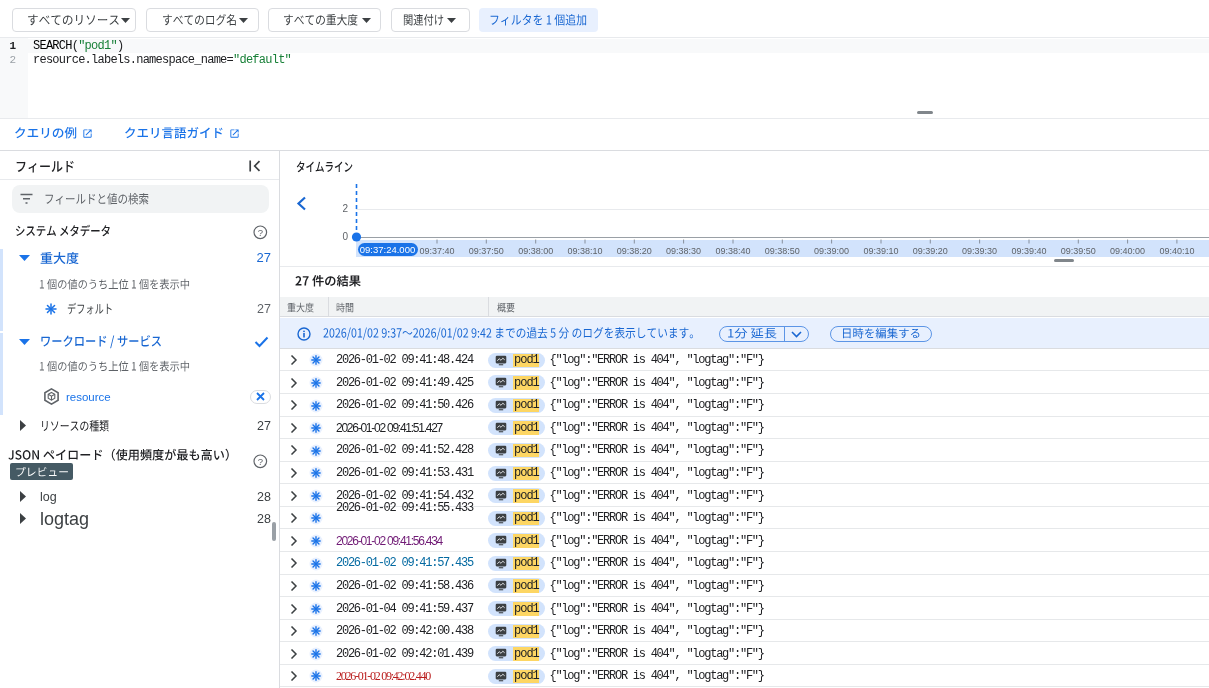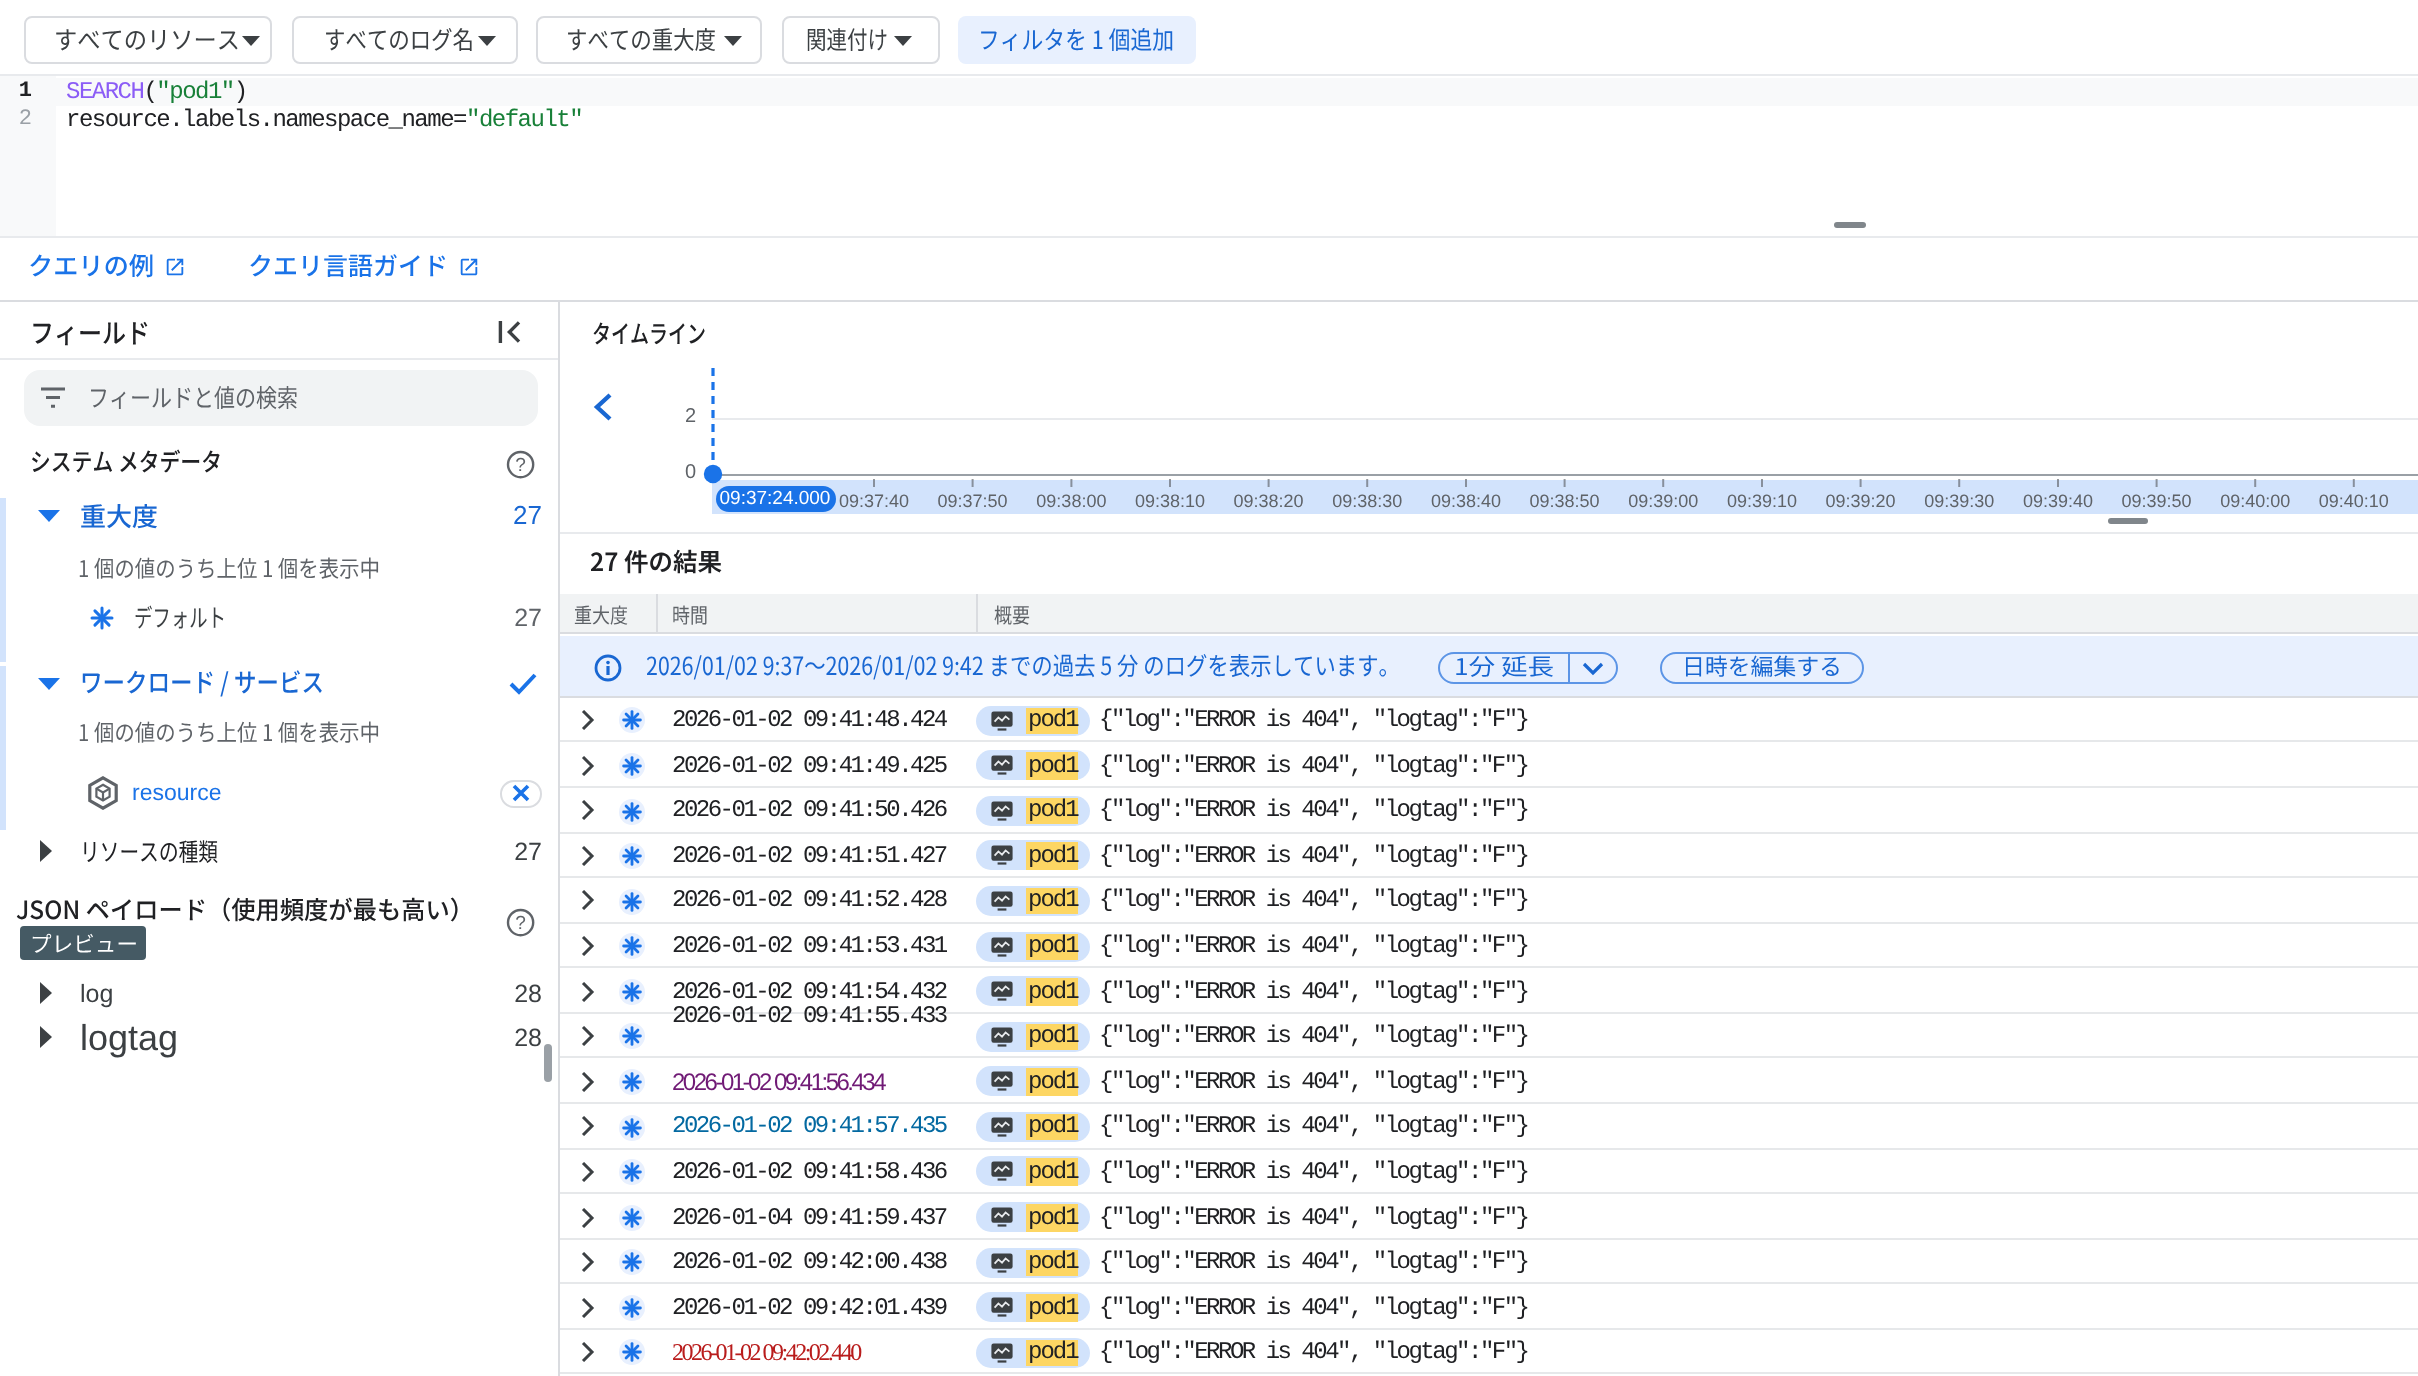--- a/index.html
+++ b/index.html
@@ -49,21 +49,21 @@
 <div class="abs" style="left:479px;top:8px;width:119px;height:24px;background:#e8f0fe;border-radius:4px"></div>
 <svg style="position:absolute;left:489.0px;top:12.2px;overflow:visible" width="98.0" height="15.6">
       <g transform="translate(0,12.5) scale(0.8708,1)">
         <path fill="#1967d2" d="M10.8 -8.3Q10.7 -8.2 10.7 -8Q10.6 -7.9 10.6 -7.7Q10.5 -7.2 10.3 -6.6Q10.2 -6 9.9 -5.4Q9.7 -4.7 9.4 -4.1Q9.1 -3.6 8.7 -3.1Q8.1 -2.3 7.4 -1.7Q6.7 -1.1 5.8 -0.6Q4.9 -0.1 3.8 0.3L2.9 -0.7Q4.2 -1 5.1 -1.4Q5.9 -1.9 6.6 -2.4Q7.3 -3 7.8 -3.7Q8.3 -4.2 8.6 -5Q8.9 -5.7 9.1 -6.4Q9.4 -7.1 9.5 -7.7Q9.3 -7.7 8.8 -7.7Q8.3 -7.7 7.6 -7.7Q7 -7.7 6.3 -7.7Q5.5 -7.7 4.9 -7.7Q4.2 -7.7 3.7 -7.7Q3.2 -7.7 3.1 -7.7Q2.7 -7.7 2.4 -7.7Q2.1 -7.7 1.8 -7.7V-8.8Q2 -8.8 2.2 -8.8Q2.4 -8.8 2.6 -8.7Q2.9 -8.7 3.1 -8.7Q3.2 -8.7 3.6 -8.7Q4 -8.7 4.5 -8.7Q5 -8.7 5.7 -8.7Q6.3 -8.7 6.9 -8.7Q7.5 -8.7 8 -8.7Q8.5 -8.7 8.9 -8.7Q9.2 -8.7 9.3 -8.7Q9.5 -8.7 9.7 -8.7Q9.8 -8.8 10 -8.8Z M14 -3.2Q14.9 -3.4 15.7 -3.7Q16.5 -4.1 17.3 -4.4Q18 -4.8 18.5 -5.1Q19.1 -5.5 19.7 -5.9Q20.2 -6.4 20.7 -6.8Q21.2 -7.3 21.5 -7.7L22.3 -6.9Q21.9 -6.5 21.4 -6.1Q20.9 -5.6 20.2 -5.1Q19.6 -4.7 19 -4.3Q18.6 -4 18.1 -3.8Q17.5 -3.5 17 -3.2Q16.4 -3 15.8 -2.7Q15.1 -2.5 14.5 -2.3ZM18.4 -4.5 19.5 -4.8V-0.1Q19.5 0.1 19.5 0.3Q19.5 0.5 19.5 0.7Q19.5 0.9 19.5 1H18.4Q18.4 0.9 18.4 0.7Q18.4 0.5 18.4 0.3Q18.4 0.1 18.4 -0.1Z M31.5 -0.3Q31.6 -0.4 31.6 -0.6Q31.6 -0.8 31.6 -1Q31.6 -1.1 31.6 -1.5Q31.6 -1.9 31.6 -2.6Q31.6 -3.2 31.6 -3.9Q31.6 -4.6 31.6 -5.4Q31.6 -6.1 31.6 -6.7Q31.6 -7.4 31.6 -7.8Q31.6 -8.3 31.6 -8.5Q31.6 -8.8 31.6 -9.1Q31.6 -9.3 31.6 -9.4H32.7Q32.7 -9.3 32.7 -9.1Q32.7 -8.8 32.7 -8.4Q32.7 -8.3 32.7 -7.8Q32.7 -7.4 32.7 -6.8Q32.7 -6.1 32.7 -5.4Q32.7 -4.7 32.7 -4Q32.7 -3.3 32.7 -2.7Q32.7 -2.1 32.7 -1.7Q32.7 -1.3 32.7 -1.2Q33.2 -1.5 33.9 -2Q34.6 -2.4 35.2 -3Q35.8 -3.6 36.3 -4.3L36.9 -3.5Q36.4 -2.7 35.6 -2.1Q34.9 -1.4 34.1 -0.9Q33.4 -0.4 32.6 0Q32.5 0.1 32.4 0.2Q32.3 0.2 32.2 0.3ZM25.8 -0.3Q26.6 -0.9 27.2 -1.7Q27.7 -2.5 28 -3.4Q28.1 -3.8 28.2 -4.5Q28.3 -5.1 28.3 -5.8Q28.4 -6.5 28.4 -7.2Q28.4 -7.9 28.4 -8.4Q28.4 -8.7 28.3 -8.9Q28.3 -9.1 28.3 -9.3H29.4Q29.4 -9.3 29.4 -9.1Q29.4 -9 29.4 -8.8Q29.4 -8.6 29.4 -8.4Q29.4 -7.9 29.4 -7.2Q29.3 -6.5 29.3 -5.7Q29.3 -5 29.2 -4.3Q29.1 -3.6 29 -3.1Q28.7 -2.1 28.1 -1.2Q27.6 -0.3 26.8 0.3Z M42.7 -5.7Q43.3 -5.4 44 -5Q44.6 -4.5 45.3 -4.1Q45.9 -3.6 46.5 -3.2Q47.1 -2.7 47.6 -2.4L46.8 -1.5Q46.4 -1.9 45.8 -2.3Q45.2 -2.8 44.6 -3.3Q43.9 -3.8 43.3 -4.2Q42.6 -4.7 42 -5ZM48.4 -8Q48.3 -7.9 48.2 -7.7Q48.2 -7.5 48.1 -7.3Q47.9 -6.7 47.6 -6Q47.3 -5.2 46.9 -4.5Q46.4 -3.7 45.9 -3.1Q45 -2 43.8 -1.1Q42.5 -0.1 40.7 0.6L39.8 -0.2Q41 -0.6 41.9 -1.1Q42.9 -1.7 43.7 -2.3Q44.4 -2.9 45 -3.6Q45.5 -4.2 45.9 -4.9Q46.3 -5.5 46.6 -6.2Q46.9 -6.9 47 -7.5H42.4L42.8 -8.4H46.8Q47 -8.4 47.2 -8.4Q47.4 -8.4 47.6 -8.5ZM44.2 -9.8Q44 -9.6 43.9 -9.3Q43.7 -9 43.6 -8.8Q43.3 -8.2 42.7 -7.3Q42.1 -6.5 41.3 -5.7Q40.5 -4.9 39.5 -4.2L38.7 -4.8Q39.7 -5.5 40.5 -6.3Q41.3 -7.1 41.8 -7.9Q42.4 -8.6 42.7 -9.2Q42.8 -9.4 42.9 -9.6Q43 -9.9 43.1 -10.2Z M55.8 -9.9Q55.7 -9.5 55.6 -9Q55.4 -8.5 55.2 -7.9Q55 -7.3 54.6 -6.7Q54.3 -6.1 53.9 -5.6Q54.1 -5.8 54.5 -5.9Q54.8 -6 55.1 -6Q55.4 -6.1 55.7 -6.1Q56.4 -6.1 56.9 -5.7Q57.4 -5.3 57.4 -4.5Q57.4 -4.3 57.4 -3.9Q57.4 -3.5 57.4 -3.1Q57.4 -2.7 57.4 -2.3Q57.4 -1.9 57.4 -1.6H56.4Q56.5 -1.9 56.5 -2.2Q56.5 -2.6 56.5 -2.9Q56.5 -3.3 56.5 -3.6Q56.5 -4 56.5 -4.2Q56.5 -4.8 56.2 -5Q55.8 -5.3 55.3 -5.3Q54.7 -5.3 54.2 -5Q53.6 -4.8 53.2 -4.4Q52.9 -4.1 52.6 -3.8Q52.4 -3.5 52 -3.1L51.2 -3.7Q52.1 -4.6 52.7 -5.3Q53.3 -6.1 53.7 -6.8Q54 -7.4 54.2 -7.9Q54.4 -8.5 54.6 -9Q54.7 -9.5 54.7 -10ZM51.5 -8.5Q52 -8.5 52.6 -8.4Q53.2 -8.4 53.6 -8.4Q54.4 -8.4 55.4 -8.4Q56.4 -8.5 57.3 -8.6Q58.3 -8.7 59.2 -8.8L59.2 -7.9Q58.5 -7.8 57.8 -7.7Q57.1 -7.6 56.3 -7.6Q55.5 -7.6 54.8 -7.5Q54.1 -7.5 53.5 -7.5Q53.3 -7.5 52.9 -7.5Q52.6 -7.5 52.2 -7.6Q51.8 -7.6 51.5 -7.6ZM61 -5.5Q60.9 -5.5 60.7 -5.4Q60.5 -5.3 60.3 -5.3Q60.1 -5.2 59.9 -5.1Q59.3 -4.9 58.4 -4.5Q57.5 -4.1 56.6 -3.7Q56 -3.3 55.5 -3Q55.1 -2.7 54.8 -2.3Q54.5 -1.9 54.5 -1.5Q54.5 -1.1 54.7 -0.9Q54.9 -0.7 55.2 -0.6Q55.5 -0.4 55.9 -0.4Q56.3 -0.4 56.8 -0.4Q57.5 -0.4 58.4 -0.4Q59.4 -0.5 60.2 -0.7L60.2 0.3Q59.7 0.4 59.1 0.5Q58.5 0.5 57.9 0.5Q57.3 0.6 56.7 0.6Q55.8 0.6 55.1 0.4Q54.4 0.2 53.9 -0.2Q53.5 -0.6 53.5 -1.3Q53.5 -1.9 53.8 -2.4Q54 -2.9 54.5 -3.2Q54.9 -3.6 55.5 -4Q56 -4.3 56.6 -4.6Q57.2 -4.9 57.7 -5.1Q58.2 -5.4 58.7 -5.6Q59.2 -5.8 59.6 -6Q59.9 -6.1 60.1 -6.2Q60.4 -6.3 60.6 -6.4Z M66.4 0V-1H68.4V-7.8H66.8V-8.5Q67.4 -8.6 67.9 -8.8Q68.3 -8.9 68.7 -9.2H69.6V-1H71.4V0Z M79.3 -9.7H86.6V0.9H85.7V-8.9H80.2V1H79.3ZM80.7 -7.1H85.3V-6.4H80.7ZM79.8 -0.6H86.2V0.2H79.8ZM82.6 -8.5H83.4V-4.5H82.6ZM81.9 -4.3V-2.3H84.1V-4.3ZM81.2 -5H84.8V-1.6H81.2ZM78 -10.4 78.9 -10.2Q78.5 -9.1 78 -8.1Q77.5 -7 77 -6.1Q76.4 -5.2 75.7 -4.5Q75.7 -4.6 75.6 -4.8Q75.5 -4.9 75.4 -5.1Q75.3 -5.3 75.2 -5.4Q75.8 -6.1 76.3 -6.9Q76.8 -7.7 77.3 -8.6Q77.7 -9.5 78 -10.4ZM77 -7.4 77.8 -8.3 77.9 -8.3V1H77Z M90.8 -5.6V-1.1H89.9V-4.7H88.1V-5.6ZM90.8 -1.6Q91.3 -0.9 92.1 -0.5Q92.9 -0.2 93.9 -0.1Q94.5 -0.1 95.2 -0.1Q95.9 -0.1 96.7 -0.1Q97.5 -0.1 98.3 -0.2Q99 -0.2 99.6 -0.2Q99.5 -0.1 99.5 0Q99.4 0.2 99.4 0.4Q99.3 0.6 99.3 0.7Q98.8 0.7 98.1 0.8Q97.4 0.8 96.6 0.8Q95.9 0.8 95.2 0.8Q94.5 0.8 93.9 0.8Q92.7 0.7 91.9 0.4Q91 0 90.4 -0.7Q89.9 -0.3 89.5 0.1Q89 0.5 88.5 0.9L88 -0.1Q88.4 -0.4 89 -0.8Q89.5 -1.2 90 -1.6ZM88.3 -9.6 89 -10.2Q89.4 -9.9 89.8 -9.6Q90.2 -9.3 90.6 -8.9Q91 -8.6 91.2 -8.2L90.4 -7.6Q90.2 -7.9 89.9 -8.3Q89.5 -8.7 89.1 -9Q88.7 -9.4 88.3 -9.6ZM92.7 -9.2H98.2V-5.9H92.7V-6.7H97.3V-8.4H92.7ZM94.7 -10.5 95.8 -10.4Q95.6 -9.9 95.4 -9.5Q95.2 -9 95 -8.7L94.2 -8.9Q94.3 -9.2 94.5 -9.7Q94.6 -10.2 94.7 -10.5ZM92.2 -9.2H93.1V-1.2H92.2ZM92.7 -4.7H98.7V-1.2H92.7V-2H97.8V-3.9H92.7Z M107.6 -1H111V-0.1H107.6ZM100.7 -8.1H105.5V-7.2H100.7ZM107.2 -8.9H111.5V0.7H110.5V-8H108.1V0.8H107.2ZM105.3 -8.1H106.2Q106.2 -8.1 106.2 -8Q106.2 -7.9 106.2 -7.8Q106.2 -7.7 106.2 -7.7Q106.1 -5.6 106.1 -4.1Q106 -2.7 106 -1.8Q105.9 -0.9 105.8 -0.4Q105.7 0.1 105.6 0.3Q105.4 0.5 105.2 0.6Q105 0.7 104.8 0.8Q104.5 0.8 104.1 0.8Q103.7 0.8 103.3 0.8Q103.3 0.6 103.2 0.3Q103.1 0 103 -0.2Q103.4 -0.1 103.8 -0.1Q104.2 -0.1 104.4 -0.1Q104.5 -0.1 104.6 -0.2Q104.7 -0.2 104.8 -0.3Q104.9 -0.5 105 -0.9Q105 -1.4 105.1 -2.3Q105.1 -3.1 105.2 -4.5Q105.2 -5.9 105.3 -7.9ZM102.5 -10.3H103.4Q103.4 -8.6 103.3 -7Q103.3 -5.3 103.1 -3.8Q102.9 -2.3 102.4 -1.1Q101.9 0.1 101.1 1Q101 0.9 100.9 0.8Q100.8 0.7 100.6 0.5Q100.5 0.4 100.4 0.4Q101 -0.3 101.4 -1.2Q101.8 -2 102 -3.1Q102.2 -4.1 102.3 -5.3Q102.4 -6.5 102.5 -7.8Q102.5 -9 102.5 -10.3Z"></path>
       </g>
     </svg>
 <div class="abs" style="left:0;top:38px;width:28px;height:81px;background:#f8f9fa"></div>
 <div class="abs" style="left:28px;top:38.5px;width:1181px;height:14px;background:#f8f9fa"></div>
 <div class="abs" style="left:0;top:38.5px;width:16px;text-align:right;font-family:'Liberation Mono',monospace;font-size:12px;letter-spacing:-0.75px;line-height:14px;height:14px;white-space:pre;letter-spacing:0;font-size:11px;font-weight:700;color:#202124">1</div>
 <div class="abs" style="left:0;top:52.5px;width:16px;text-align:right;font-family:'Liberation Mono',monospace;font-size:12px;letter-spacing:-0.75px;line-height:14px;height:14px;white-space:pre;letter-spacing:0;font-size:11px;color:#9aa0a6">2</div>
-<div class="abs" style="left:33px;top:38.5px;font-family:'Liberation Mono',monospace;font-size:12px;letter-spacing:-0.75px;line-height:14px;height:14px;white-space:pre;color:#202124"><span style="color:#8b5cf6">SEARCH</span>(<span style="color:#188038">"pod1"</span>)</div>
+<div class="abs" style="left:33px;top:38.5px;font-family:'Liberation Mono',monospace;font-size:12px;letter-spacing:-0.75px;line-height:14px;height:14px;white-space:pre;color:#202124"><span style="color:#000000">SEARCH</span>(<span style="color:#188038">"pod1"</span>)</div>
 <div class="abs" style="left:33px;top:52.5px;font-family:'Liberation Mono',monospace;font-size:12px;letter-spacing:-0.75px;line-height:14px;height:14px;white-space:pre;color:#202124">resource.labels.namespace_name=<span style="color:#188038">"default"</span></div>
 <div class="abs" style="left:917px;top:110.5px;width:16px;height:3.5px;border-radius:2px;background:#80868b"></div>
 <div class="abs" style="left:0;top:118px;width:1209px;height:1px;background:#e8eaed"></div>
 <svg style="position:absolute;left:14.0px;top:125.2px;overflow:visible" width="63.0" height="15.6">
       <g transform="translate(0,12.5) scale(1.0080,1)">
         <path fill="#1a73e8" d="M11 -7.8Q11 -7.6 10.9 -7.4Q10.8 -7.2 10.7 -7Q10.5 -6.4 10.2 -5.7Q9.9 -5 9.5 -4.2Q9.1 -3.5 8.5 -2.8Q7.6 -1.7 6.4 -0.9Q5.3 -0 3.5 0.7L2.3 -0.4Q3.5 -0.7 4.5 -1.2Q5.4 -1.7 6.1 -2.3Q6.8 -2.8 7.4 -3.5Q7.8 -4 8.2 -4.7Q8.6 -5.3 8.9 -6Q9.1 -6.7 9.3 -7.2H4.8L5.3 -8.3Q5.4 -8.3 5.8 -8.3Q6.2 -8.3 6.7 -8.3Q7.2 -8.3 7.7 -8.3Q8.2 -8.3 8.6 -8.3Q9 -8.3 9.1 -8.3Q9.4 -8.3 9.6 -8.3Q9.8 -8.4 10 -8.4ZM6.9 -9.7Q6.7 -9.4 6.5 -9.1Q6.4 -8.8 6.3 -8.6Q5.9 -7.9 5.3 -7.1Q4.7 -6.3 3.9 -5.5Q3.1 -4.8 2.2 -4.1L1.1 -4.9Q1.9 -5.4 2.5 -6Q3.2 -6.5 3.6 -7.1Q4.1 -7.6 4.4 -8.2Q4.8 -8.7 5 -9.1Q5.1 -9.3 5.3 -9.6Q5.4 -9.9 5.5 -10.2Z M14.3 -8.5Q14.5 -8.5 14.9 -8.5Q15.2 -8.4 15.4 -8.4H22.2Q22.5 -8.4 22.8 -8.5Q23.1 -8.5 23.3 -8.5V-7.2Q23.1 -7.2 22.8 -7.2Q22.5 -7.2 22.2 -7.2H15.4Q15.2 -7.2 14.8 -7.2Q14.5 -7.2 14.3 -7.2ZM18 -1V-7.7H19.4V-1ZM13.5 -1.8Q13.8 -1.8 14.1 -1.8Q14.4 -1.7 14.7 -1.7H22.9Q23.2 -1.7 23.5 -1.8Q23.8 -1.8 24 -1.8V-0.4Q23.7 -0.4 23.4 -0.4Q23.1 -0.4 22.9 -0.4H14.7Q14.4 -0.4 14.1 -0.4Q13.8 -0.4 13.5 -0.4Z M34.8 -9.6Q34.8 -9.3 34.8 -9Q34.8 -8.8 34.8 -8.4Q34.8 -8.1 34.8 -7.7Q34.8 -7.3 34.8 -6.9Q34.8 -6.5 34.8 -6.2Q34.8 -5.1 34.7 -4.4Q34.6 -3.6 34.5 -3Q34.3 -2.5 34 -2Q33.8 -1.6 33.4 -1.2Q33 -0.8 32.5 -0.4Q32 -0 31.4 0.2Q30.9 0.4 30.4 0.6L29.4 -0.5Q30.3 -0.7 31.1 -1.1Q31.8 -1.5 32.4 -2.1Q32.7 -2.5 32.9 -2.9Q33.1 -3.3 33.2 -3.7Q33.4 -4.2 33.4 -4.8Q33.4 -5.5 33.4 -6.3Q33.4 -6.6 33.4 -7Q33.4 -7.4 33.4 -7.8Q33.4 -8.2 33.4 -8.4Q33.4 -8.8 33.4 -9Q33.4 -9.3 33.4 -9.6ZM29 -9.5Q29 -9.3 29 -9Q29 -8.8 29 -8.6Q29 -8.4 29 -8.1Q29 -7.8 29 -7.4Q29 -7 29 -6.5Q29 -6 29 -5.6Q29 -5.2 29 -4.8Q29 -4.5 29 -4.4Q29 -4.1 29 -3.8Q29 -3.5 29 -3.3H27.6Q27.6 -3.5 27.6 -3.8Q27.7 -4.1 27.7 -4.4Q27.7 -4.5 27.7 -4.8Q27.7 -5.2 27.7 -5.6Q27.7 -6.1 27.7 -6.5Q27.7 -7 27.7 -7.4Q27.7 -7.8 27.7 -8.1Q27.7 -8.4 27.7 -8.6Q27.7 -8.7 27.7 -9Q27.6 -9.3 27.6 -9.5Z M44.7 -8.5Q44.6 -7.6 44.4 -6.5Q44.2 -5.4 43.9 -4.4Q43.5 -3.1 43 -2.2Q42.5 -1.4 42 -0.9Q41.5 -0.4 40.8 -0.4Q40.2 -0.4 39.7 -0.9Q39.1 -1.3 38.8 -2.1Q38.5 -2.9 38.5 -3.9Q38.5 -5 38.9 -5.9Q39.3 -6.8 40.1 -7.5Q40.8 -8.3 41.9 -8.7Q42.9 -9.1 44.1 -9.1Q45.2 -9.1 46.1 -8.7Q47 -8.4 47.6 -7.7Q48.3 -7.1 48.6 -6.2Q49 -5.4 49 -4.4Q49 -3.1 48.4 -2.1Q47.9 -1 46.8 -0.4Q45.8 0.3 44.2 0.5L43.5 -0.7Q43.8 -0.7 44.1 -0.8Q44.4 -0.8 44.6 -0.9Q45.2 -1 45.8 -1.3Q46.3 -1.6 46.7 -2Q47.1 -2.5 47.4 -3.1Q47.6 -3.7 47.6 -4.4Q47.6 -5.2 47.4 -5.8Q47.2 -6.5 46.7 -6.9Q46.2 -7.4 45.6 -7.7Q44.9 -8 44 -8Q43 -8 42.2 -7.6Q41.4 -7.2 40.9 -6.6Q40.3 -6 40 -5.4Q39.7 -4.7 39.7 -4Q39.7 -3.3 39.9 -2.8Q40.1 -2.4 40.3 -2.1Q40.6 -1.9 40.9 -1.9Q41.2 -1.9 41.4 -2.2Q41.7 -2.5 42 -3.1Q42.3 -3.7 42.6 -4.7Q42.9 -5.6 43.1 -6.6Q43.3 -7.6 43.4 -8.6Z M53.9 -10H58.4V-8.9H53.9ZM55.1 -7.3H57.4V-6.3H54.8ZM54.4 -4.2 54.9 -5.1Q55.2 -4.9 55.5 -4.7Q55.8 -4.4 56.1 -4.2Q56.4 -3.9 56.5 -3.7L56 -2.7Q55.9 -2.9 55.6 -3.2Q55.3 -3.5 55 -3.7Q54.7 -4 54.4 -4.2ZM58.4 -9.1H59.4V-1.9H58.4ZM60.6 -10.3H61.7V-0.4Q61.7 0.2 61.5 0.4Q61.4 0.7 61.1 0.8Q60.8 1 60.3 1Q59.8 1.1 59.1 1.1Q59 0.8 58.9 0.5Q58.8 0.2 58.7 -0.1Q59.2 -0.1 59.7 -0.1Q60.1 -0.1 60.3 -0.1Q60.4 -0.1 60.5 -0.1Q60.6 -0.2 60.6 -0.4ZM54.9 -9.6 56.1 -9.4Q55.9 -8.6 55.8 -7.7Q55.6 -6.8 55.3 -5.9Q55 -5.1 54.6 -4.3Q54.2 -3.5 53.7 -2.9Q53.6 -3.1 53.5 -3.2Q53.4 -3.4 53.3 -3.5Q53.1 -3.7 53 -3.8Q53.5 -4.3 53.8 -5Q54.1 -5.7 54.3 -6.5Q54.6 -7.3 54.7 -8.1Q54.9 -8.9 54.9 -9.6ZM56.9 -7.3H57.1L57.3 -7.4L58 -7.1Q57.7 -4.1 56.7 -2Q55.7 0 54.3 1.1Q54.2 0.9 54.1 0.8Q53.9 0.6 53.8 0.4Q53.6 0.3 53.5 0.2Q54.9 -0.8 55.8 -2.6Q56.6 -4.4 56.9 -7.1ZM52.8 -10.5 53.9 -10.2Q53.5 -9.1 53 -8Q52.6 -7 52 -6Q51.4 -5 50.8 -4.3Q50.7 -4.4 50.6 -4.7Q50.5 -4.9 50.4 -5.2Q50.3 -5.4 50.2 -5.5Q50.7 -6.2 51.2 -7Q51.7 -7.8 52.1 -8.7Q52.5 -9.6 52.8 -10.5ZM51.8 -7.3 52.8 -8.3 52.9 -8.3V1H51.8Z"></path>
       </g>
     </svg>
 <svg class="abs" style="left:82px;top:127.5px" width="11" height="11" viewBox="0 0 24 24">
       <path fill="#1a73e8" d="M19 19H5V5h7V3H5a2 2 0 0 0-2 2v14a2 2 0 0 0 2 2h14c1.1 0 2-.9 2-2v-7h-2v7zM14 3v2h3.59l-9.83 9.83 1.41 1.41L19 6.41V10h2V3h-7z"></path>
@@ -367,21 +367,21 @@
 <svg class="abs" style="left:289.5px;top:422.8px" width="8" height="10">
       <path d="M1.5 0.5 L6 5 L1.5 9.5" stroke="#3c4043" stroke-width="1.5" fill="none"></path>
     </svg>
 <svg class="abs" style="left:308.5px;top:421.0px" width="14" height="14">
       <circle cx="7" cy="7" r="6.5" fill="#e8f0fe"></circle>
       <line x1="2.80" y1="7.00" x2="11.20" y2="7.00" stroke="#1a73e8" stroke-width="1.4" stroke-linecap="round"></line>
       <line x1="4.03" y1="4.03" x2="9.97" y2="9.97" stroke="#1a73e8" stroke-width="1.4" stroke-linecap="round"></line>
       <line x1="7.00" y1="2.80" x2="7.00" y2="11.20" stroke="#1a73e8" stroke-width="1.4" stroke-linecap="round"></line>
       <line x1="9.97" y1="4.03" x2="4.03" y2="9.97" stroke="#1a73e8" stroke-width="1.4" stroke-linecap="round"></line>
     </svg>
-<div class="abs" style="left:336px;top:419.8px;height:16px;line-height:16px;font-family:Liberation Mono, monospace;font-size:12px;letter-spacing:-1.25px;color:#202124;white-space:pre">2026-01-02 09:41:51.427</div>
+<div class="abs" style="left:336px;top:419.8px;height:16px;line-height:16px;font-family:Liberation Sans, sans-serif;font-size:12px;letter-spacing:-1.25px;color:#202124;white-space:pre">2026-01-02 09:41:51.427</div>
 <div class="abs" style="left:488px;top:420.3px;width:56.5px;height:15px;border-radius:7.5px;background:#d2e3fc"></div>
 <svg class="abs" style="left:494.5px;top:422.3px" width="12" height="11" viewBox="0 0 12 11">
 <rect x="0.7" y="0.8" width="10.6" height="7.6" rx="1.1" fill="#3c4043"></rect>
 <path d="M2.3 5.8 L4.2 3.7 L6 5.3 L7.8 3.2 L9.7 4.8" stroke="#e8eaed" stroke-width="0.9" fill="none"></path>
 <rect x="3.8" y="9.2" width="4.4" height="1.1" fill="#3c4043"></rect>
     </svg>
 <div class="abs" style="left:512.5px;top:421.3px;width:26.5px;height:13.5px;background:#fdd663"></div>
 <div class="abs" style="left:514px;top:419.8px;height:16px;line-height:16px;font-family:'Liberation Mono',monospace;font-size:12px;letter-spacing:-1.25px;color:#202124;white-space:pre;letter-spacing:-1px">pod1</div>
 <div class="abs" style="left:549.5px;top:419.8px;height:16px;line-height:16px;font-family:'Liberation Mono',monospace;font-size:12px;letter-spacing:-1.25px;color:#202124;white-space:pre">{"log":"ERROR is 404", "logtag":"F"}</div>
 <div class="abs" style="left:280px;top:439.1px;width:929px;height:22.58px;border-bottom:1px solid #e6e8ea"></div>

